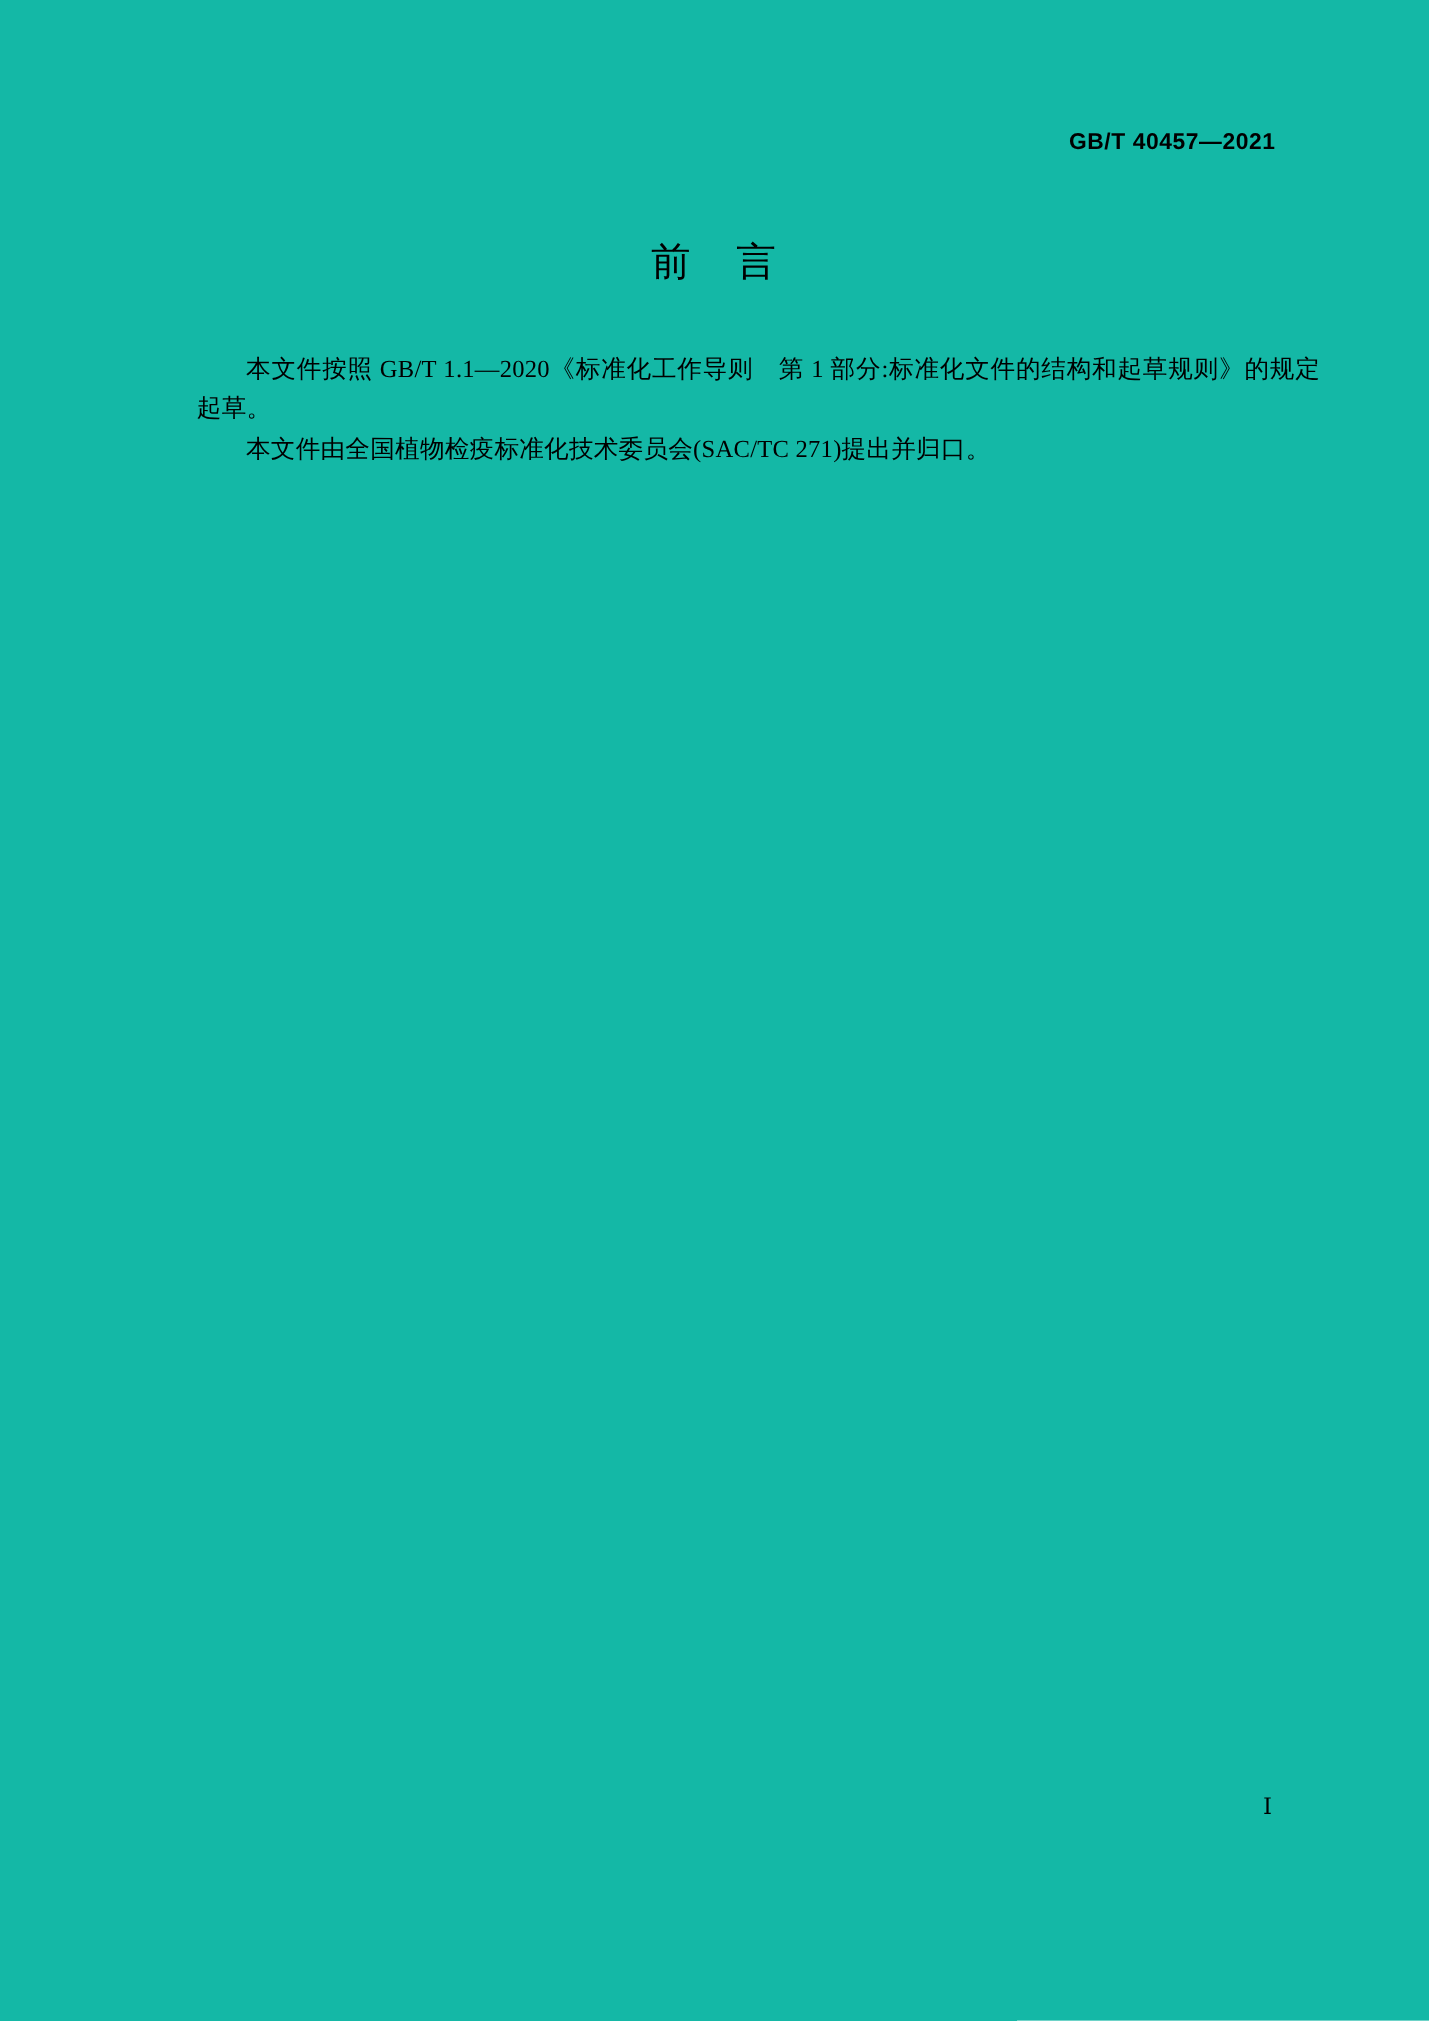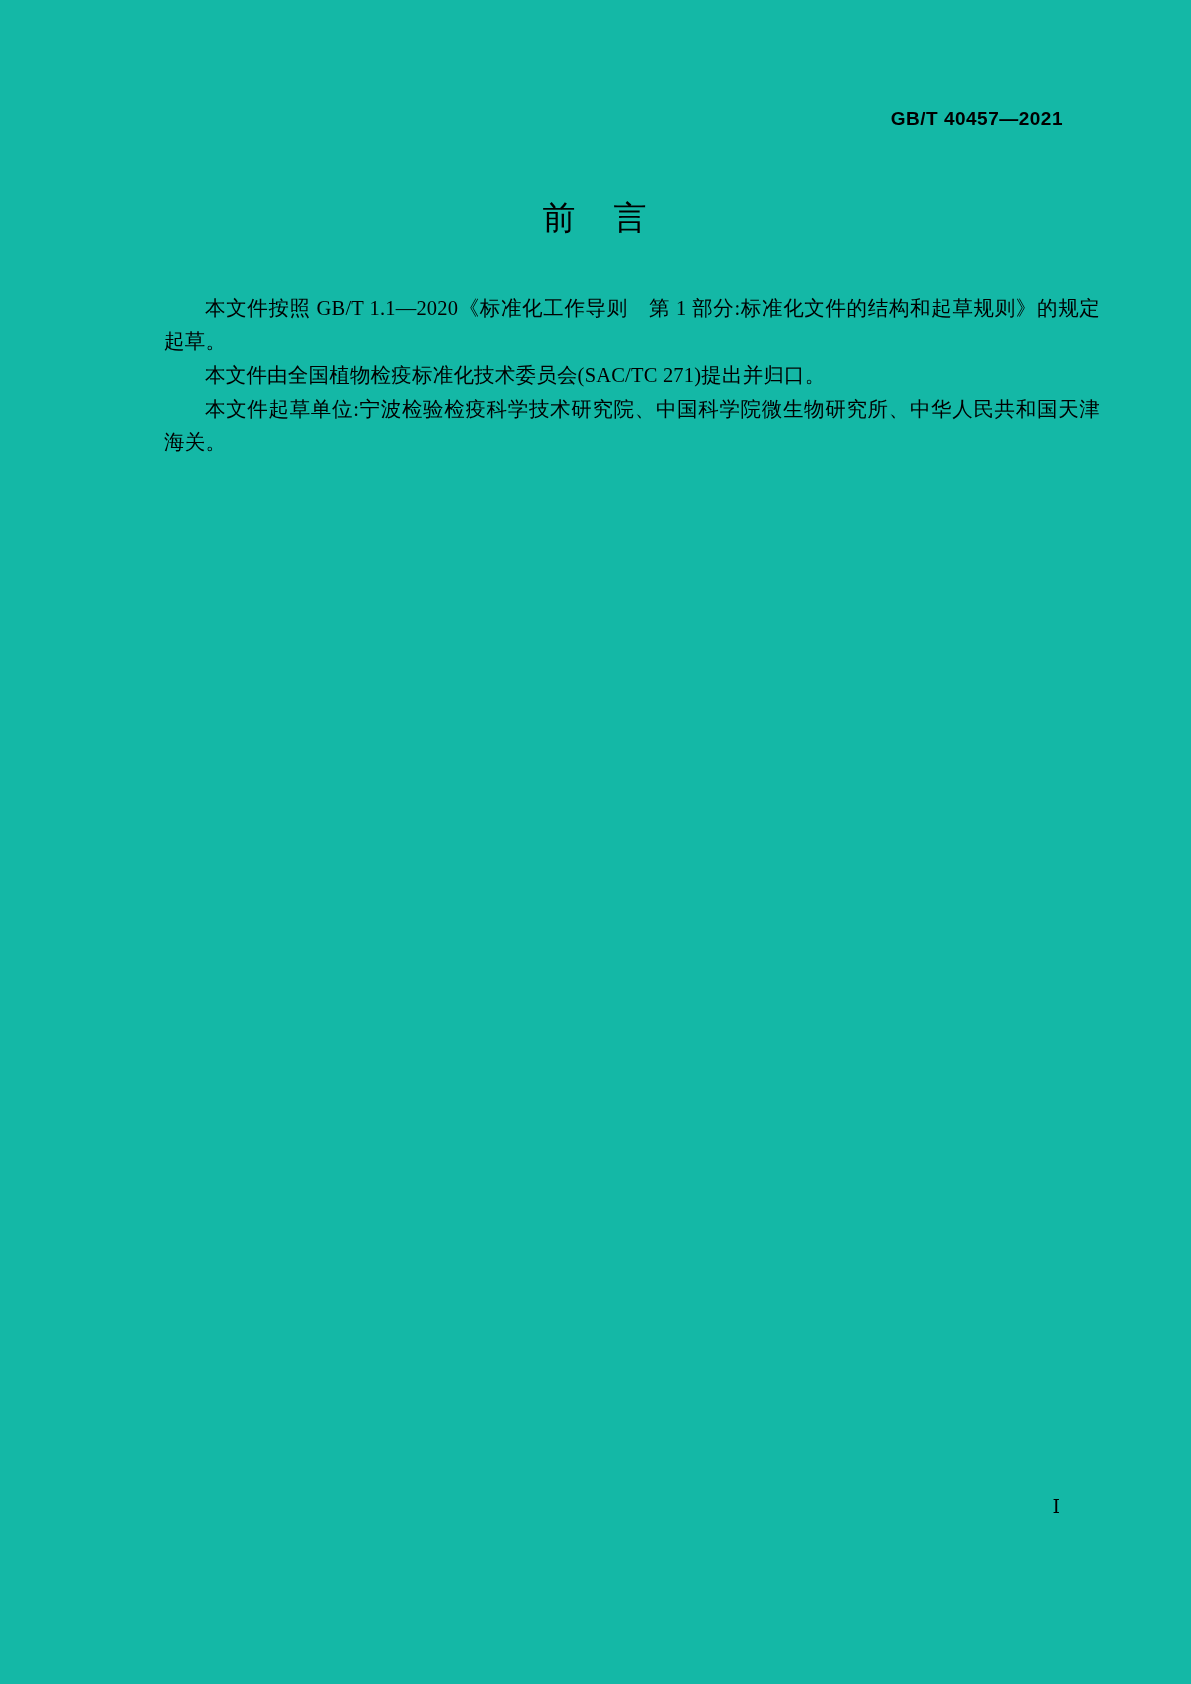--- a/index.html
+++ b/index.html
@@ -81,18 +81,17 @@
 
   <div class="header">GB/T 40457—2021</div>
 
   <div class="title">
     <span>前</span><span class="gap"></span><span>言</span>
   </div>
 
   <div class="body-block">
     <p class="para">本文件按照 GB/T 1.1—2020《标准化工作导则　第 1 部分:标准化文件的结构和起草规则》的规定起草。</p>
     <p class="para">本文件由全国植物检疫标准化技术委员会(SAC/TC 271)提出并归口。</p>
-    <p class="para">本文件起草单位:宁波检验检疫科学技术研究院、中国科学院微生物研究所、中华人民共和国天津海关。</p>
   </div>
 
   <div class="footer-page">Ⅰ</div>
 
 </div>
 
 </body></html>

